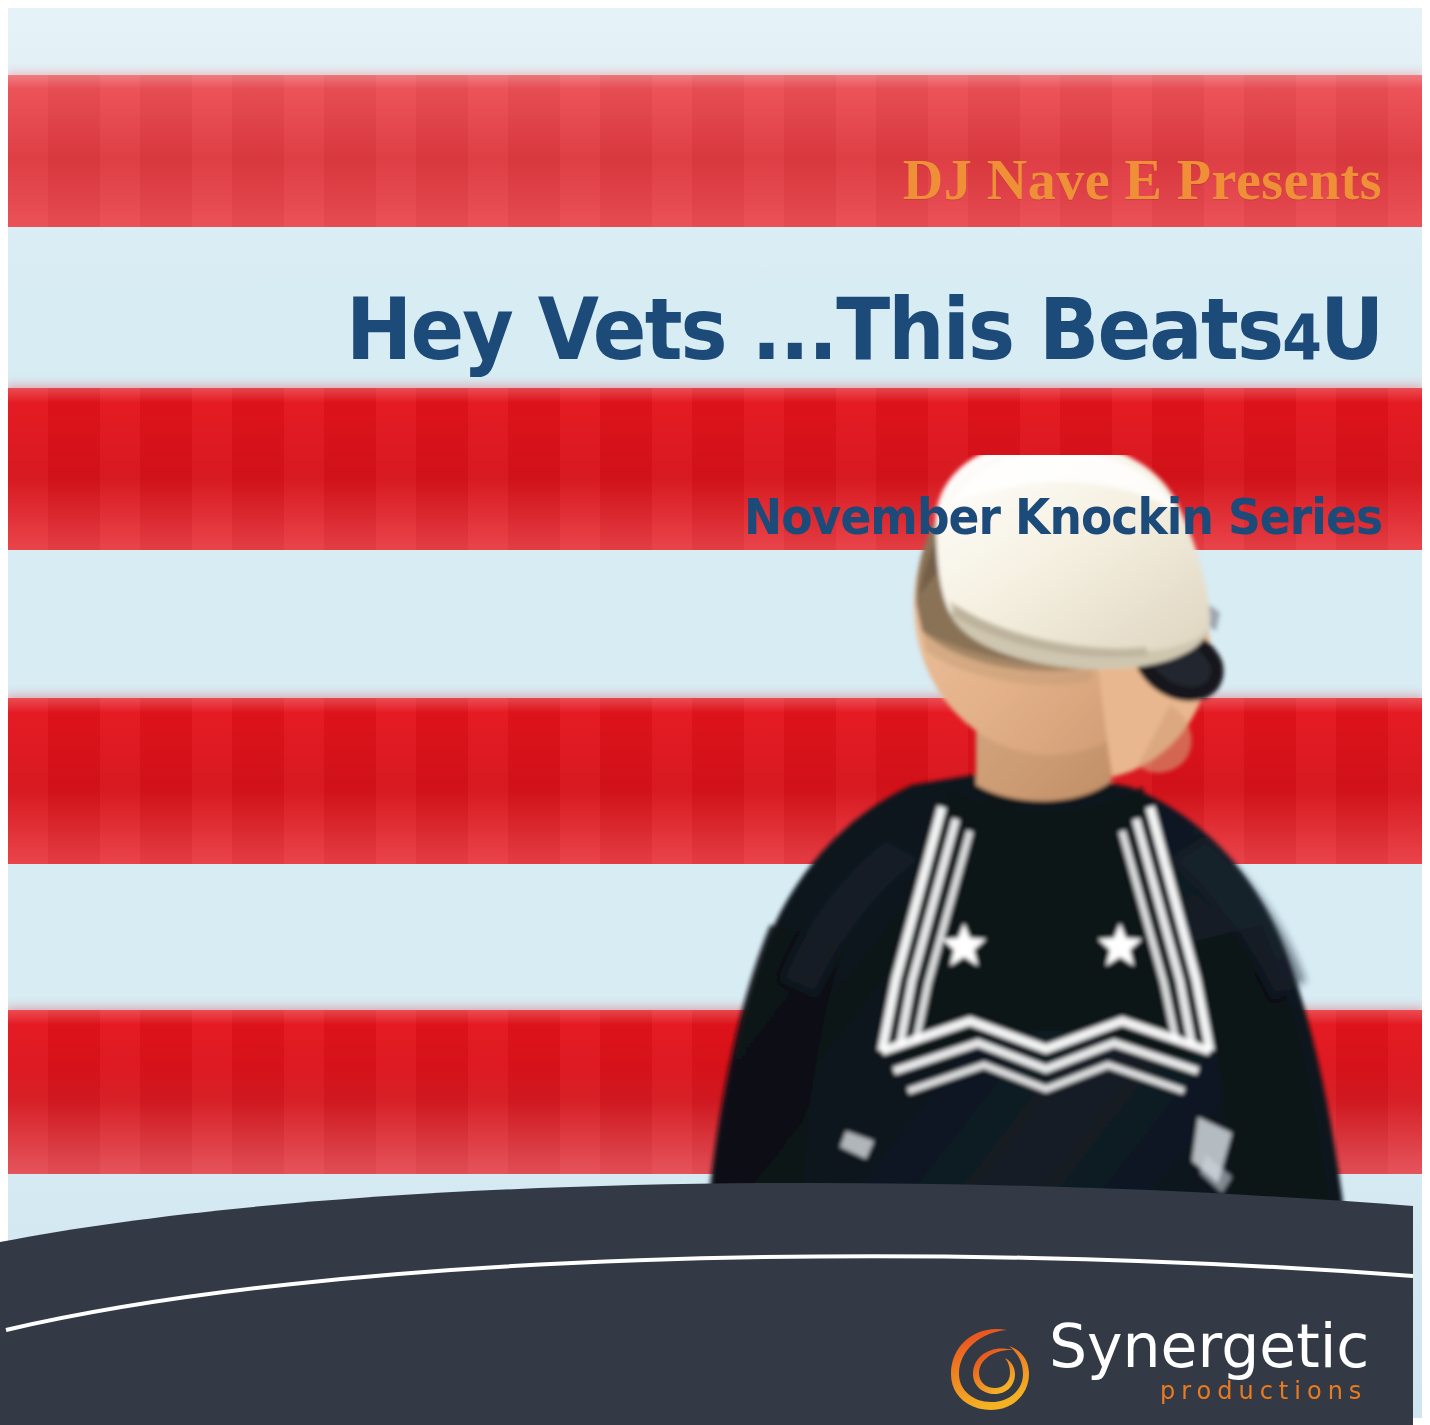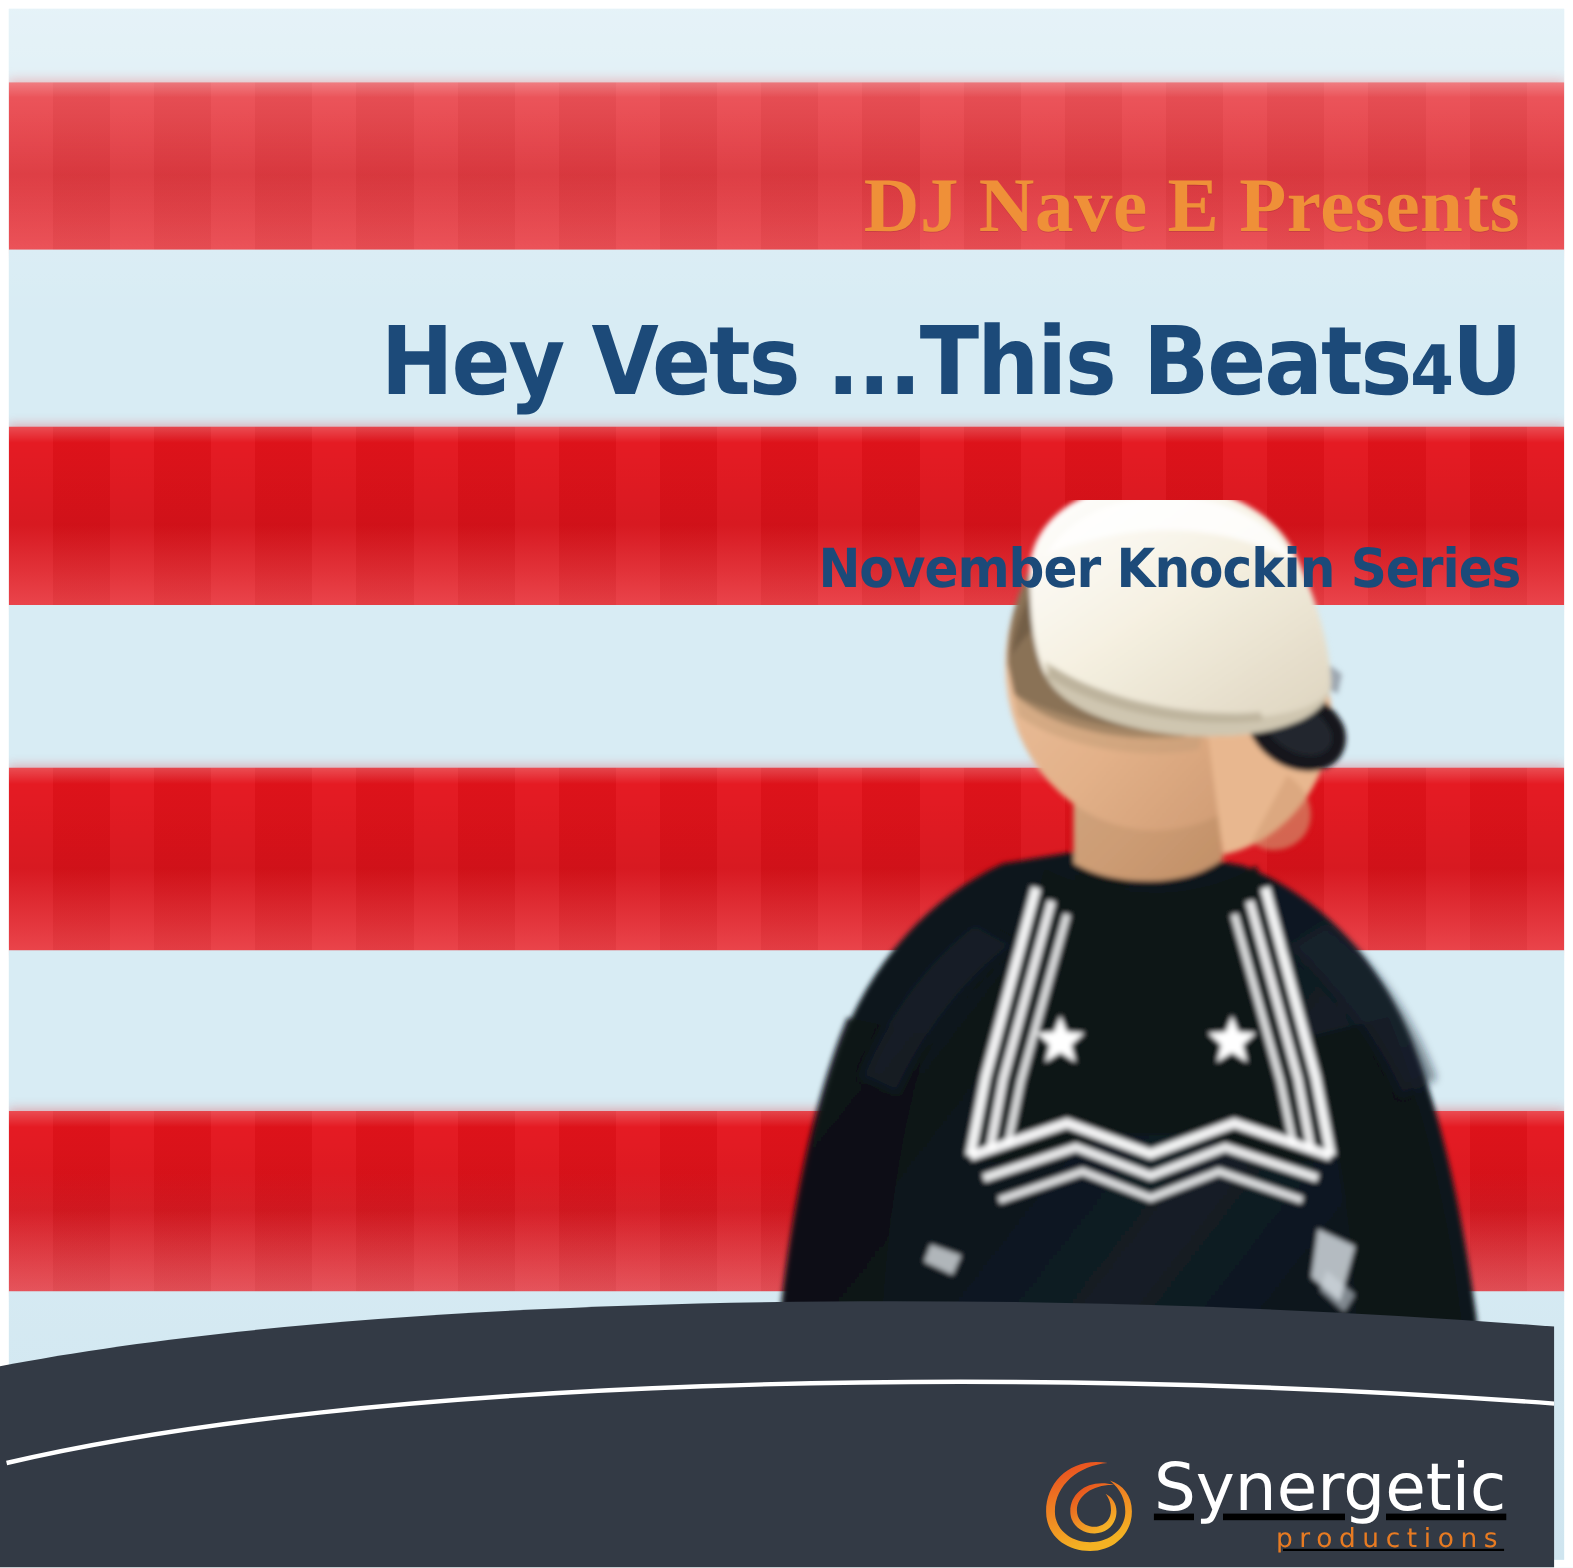--- a/index.html
+++ b/index.html
@@ -52,21 +52,21 @@
   }
 
   
   .presents{
     position:absolute;
     z-index:6;
     right:48px;top:148px;
     color:#ef9038;
     font-family:"Liberation Serif",serif;
     font-weight:700;
-    font-size:70px;
+    font-size:56px;
     letter-spacing:0.5px;
     white-space:nowrap;
     text-shadow:0 1px 0 rgba(0,0,0,.10);
   }
   .headline{
     position:absolute;
     z-index:6;
     right:48px;top:286px;
     color:#1c4a79;
     font-family:"DejaVu Sans",sans-serif;
@@ -100,21 +100,21 @@
     width:1413px;height:275px;
     z-index:7;
   }
   .band-svg{display:block;width:100%;height:100%;}
 
   
   .logo{
     position:absolute;
     z-index:9;
     left:947px;top:1318px;
-    display:flex;align-items:flex-end;text-decoration:underline;
+    display:flex;align-items:flex-start;
   }
   .logo-mark{width:86px;height:92px;flex:0 0 auto;margin-top:2px;}
   .logo-words{margin-left:16px;display:flex;flex-direction:column;}
   .logo-name{
     color:#ffffff;
     font-family:"DejaVu Sans",sans-serif;
     font-weight:400;
     font-size:60px;
     line-height:.95;
     letter-spacing:0px;

